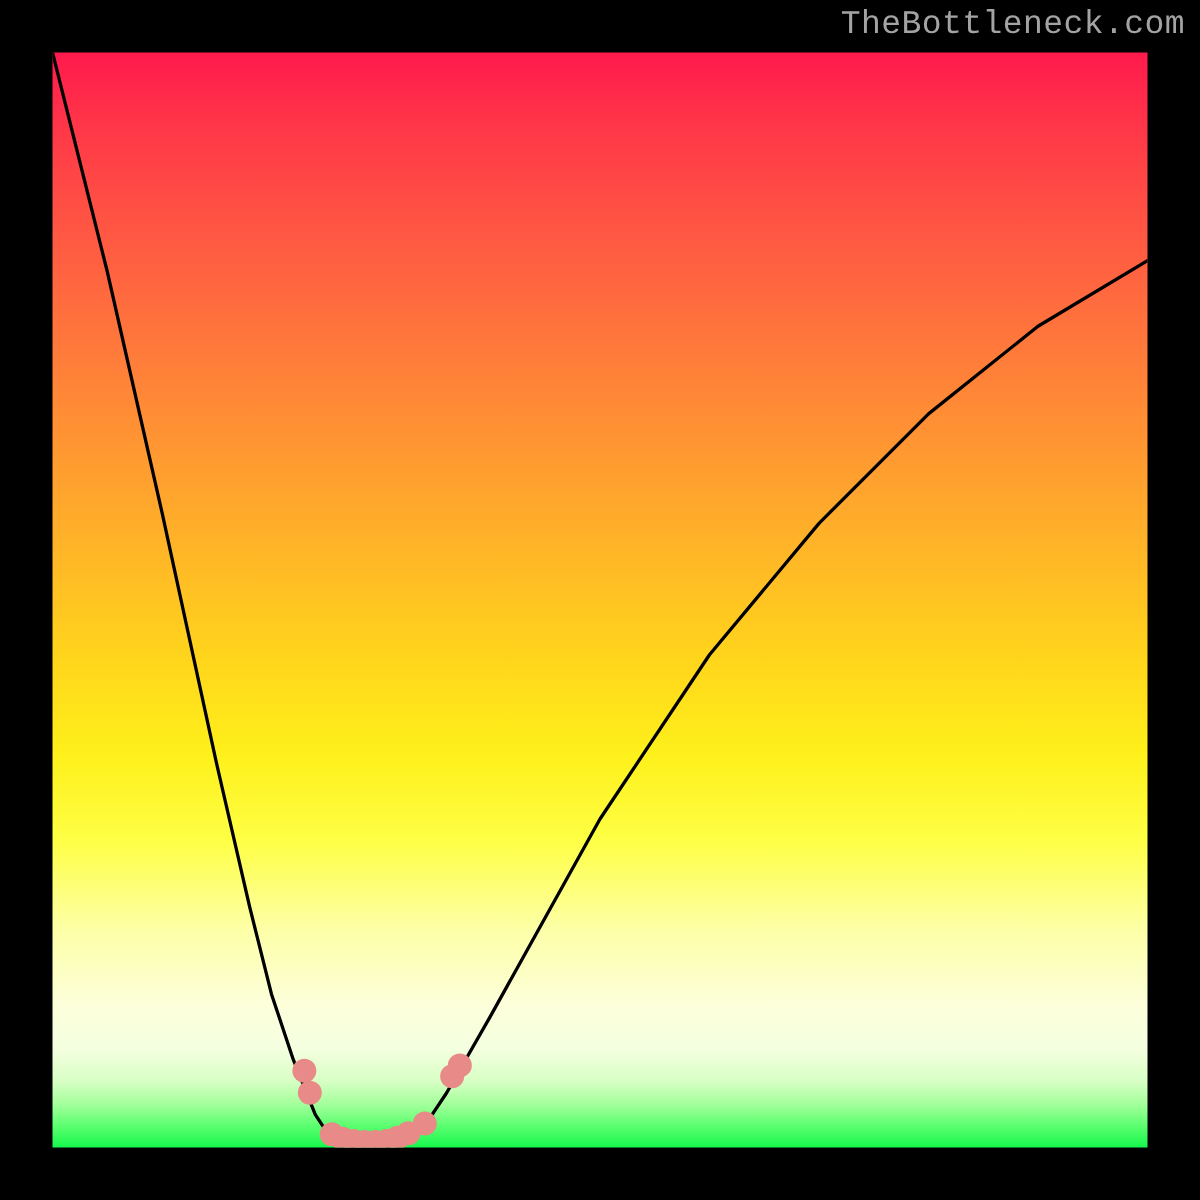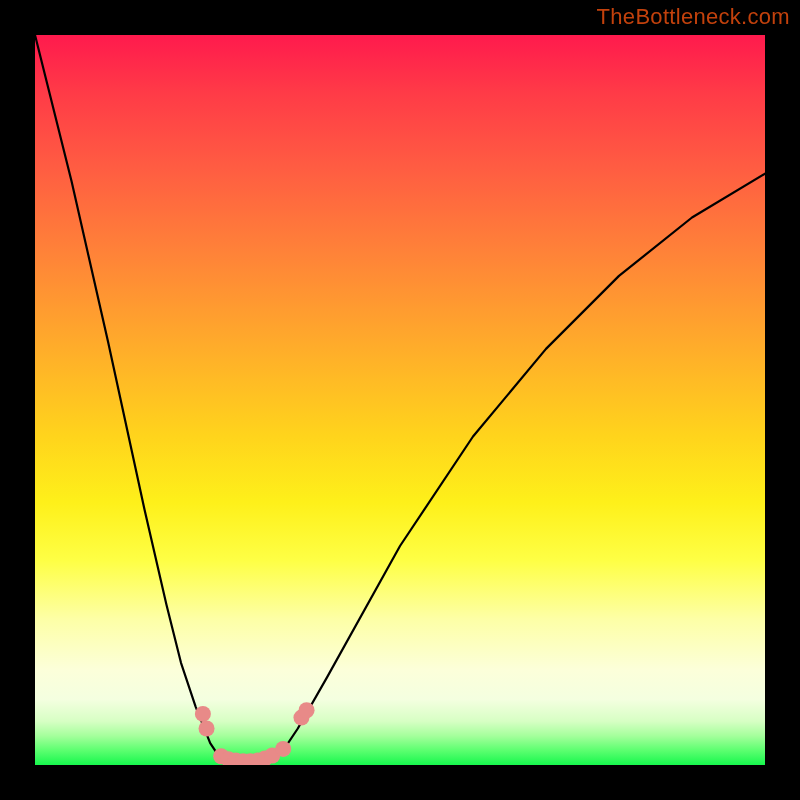--- a/index.html
+++ b/index.html
@@ -62,23 +62,23 @@
     stroke-linejoin: round;
   }
   .dot {
     fill: #e88a88;
     stroke: none;
   }
   .watermark {
     position: absolute;
     top: 4px;
     right: 10px;
-    color: #c2410c;
+    color: #a3a3a3;
     font-size: 22px;
-    font-family: Liberation Sans, sans-serif;
+    font-family: Liberation Mono, monospace;
     letter-spacing: 0.3px;
     user-select: none;
   }
 </style>
 </head>
 <body>
 
 <div class="frame">
 
   <div class="plot-area">

